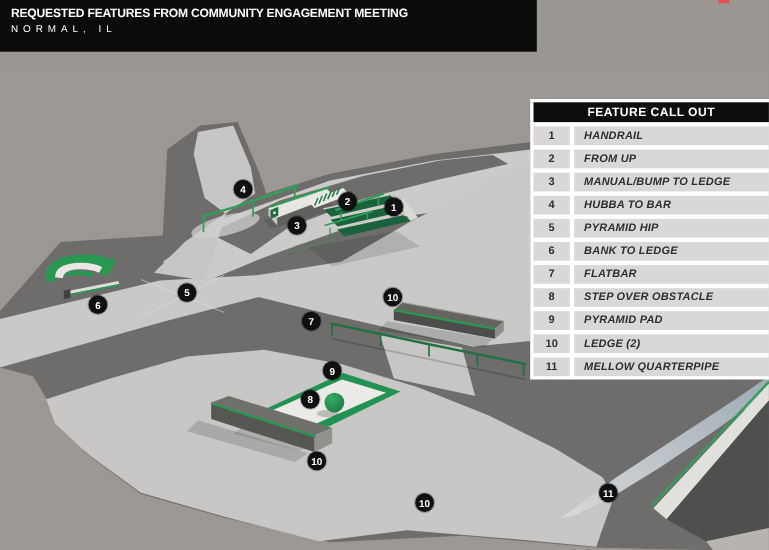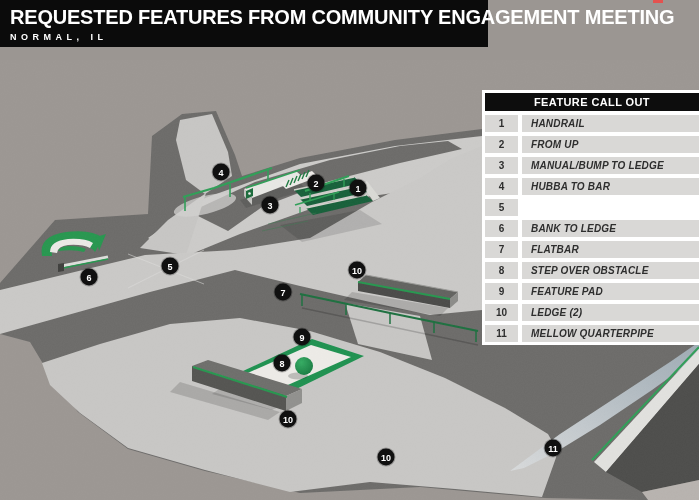--- a/index.html
+++ b/index.html
@@ -8,24 +8,24 @@
     background:#9b9692;font-family:"Liberation Sans",sans-serif;
     -webkit-font-smoothing:antialiased;
   }
   .park-svg{position:absolute;left:0;top:0;}
   
   .titlebar{
     position:absolute;left:0;top:0;width:488px;height:47px;
     background:#0b0b0b;color:#fff;box-sizing:border-box;padding:6px 10px 0 10px;
   }
   .title{
-    font-size:20px;font-weight:bold;letter-spacing:-0.2px;white-space:nowrap;
+    font-size:11px;font-weight:bold;letter-spacing:-0.2px;white-space:nowrap;
   }
   .subtitle{
-    font-size:9px;font-weight:bold;letter-spacing:4.5px;margin-top:3px;
+    font-size:9px;font-weight:normal;letter-spacing:4.5px;margin-top:3px;
   }
   .red-tick{position:absolute;left:653px;top:0;width:10px;height:3px;background:#e4524f;}
   
   .marker{
     position:absolute;width:17px;height:17px;border-radius:50%;
     background:#101010;color:#fff;display:flex;align-items:center;justify-content:center;
     font-size:9px;font-weight:bold;transform:translate(-50%,-50%);
     box-shadow:0 0 0 1px rgba(0,0,0,.25);
   }
   
@@ -283,40 +283,41 @@
           <div class="cell label">MANUAL/BUMP TO LEDGE</div>
         </div>
 
         <div class="callout-row">
           <div class="cell num">4</div>
           <div class="cell label">HUBBA TO BAR</div>
         </div>
 
         <div class="callout-row">
           <div class="cell num">5</div>
+          <div class="cell label">PYRAMID HIP</div>
         </div>
 
         <div class="callout-row">
           <div class="cell num">6</div>
           <div class="cell label">BANK TO LEDGE</div>
         </div>
 
         <div class="callout-row">
           <div class="cell num">7</div>
           <div class="cell label">FLATBAR</div>
         </div>
 
         <div class="callout-row">
           <div class="cell num">8</div>
           <div class="cell label">STEP OVER OBSTACLE</div>
         </div>
 
         <div class="callout-row">
           <div class="cell num">9</div>
-          <div class="cell label">FEATURE PAD</div>
+          <div class="cell label">PYRAMID PAD</div>
         </div>
 
         <div class="callout-row">
           <div class="cell num">10</div>
           <div class="cell label">LEDGE (2)</div>
         </div>
 
         <div class="callout-row">
           <div class="cell num">11</div>
           <div class="cell label">MELLOW QUARTERPIPE</div>

